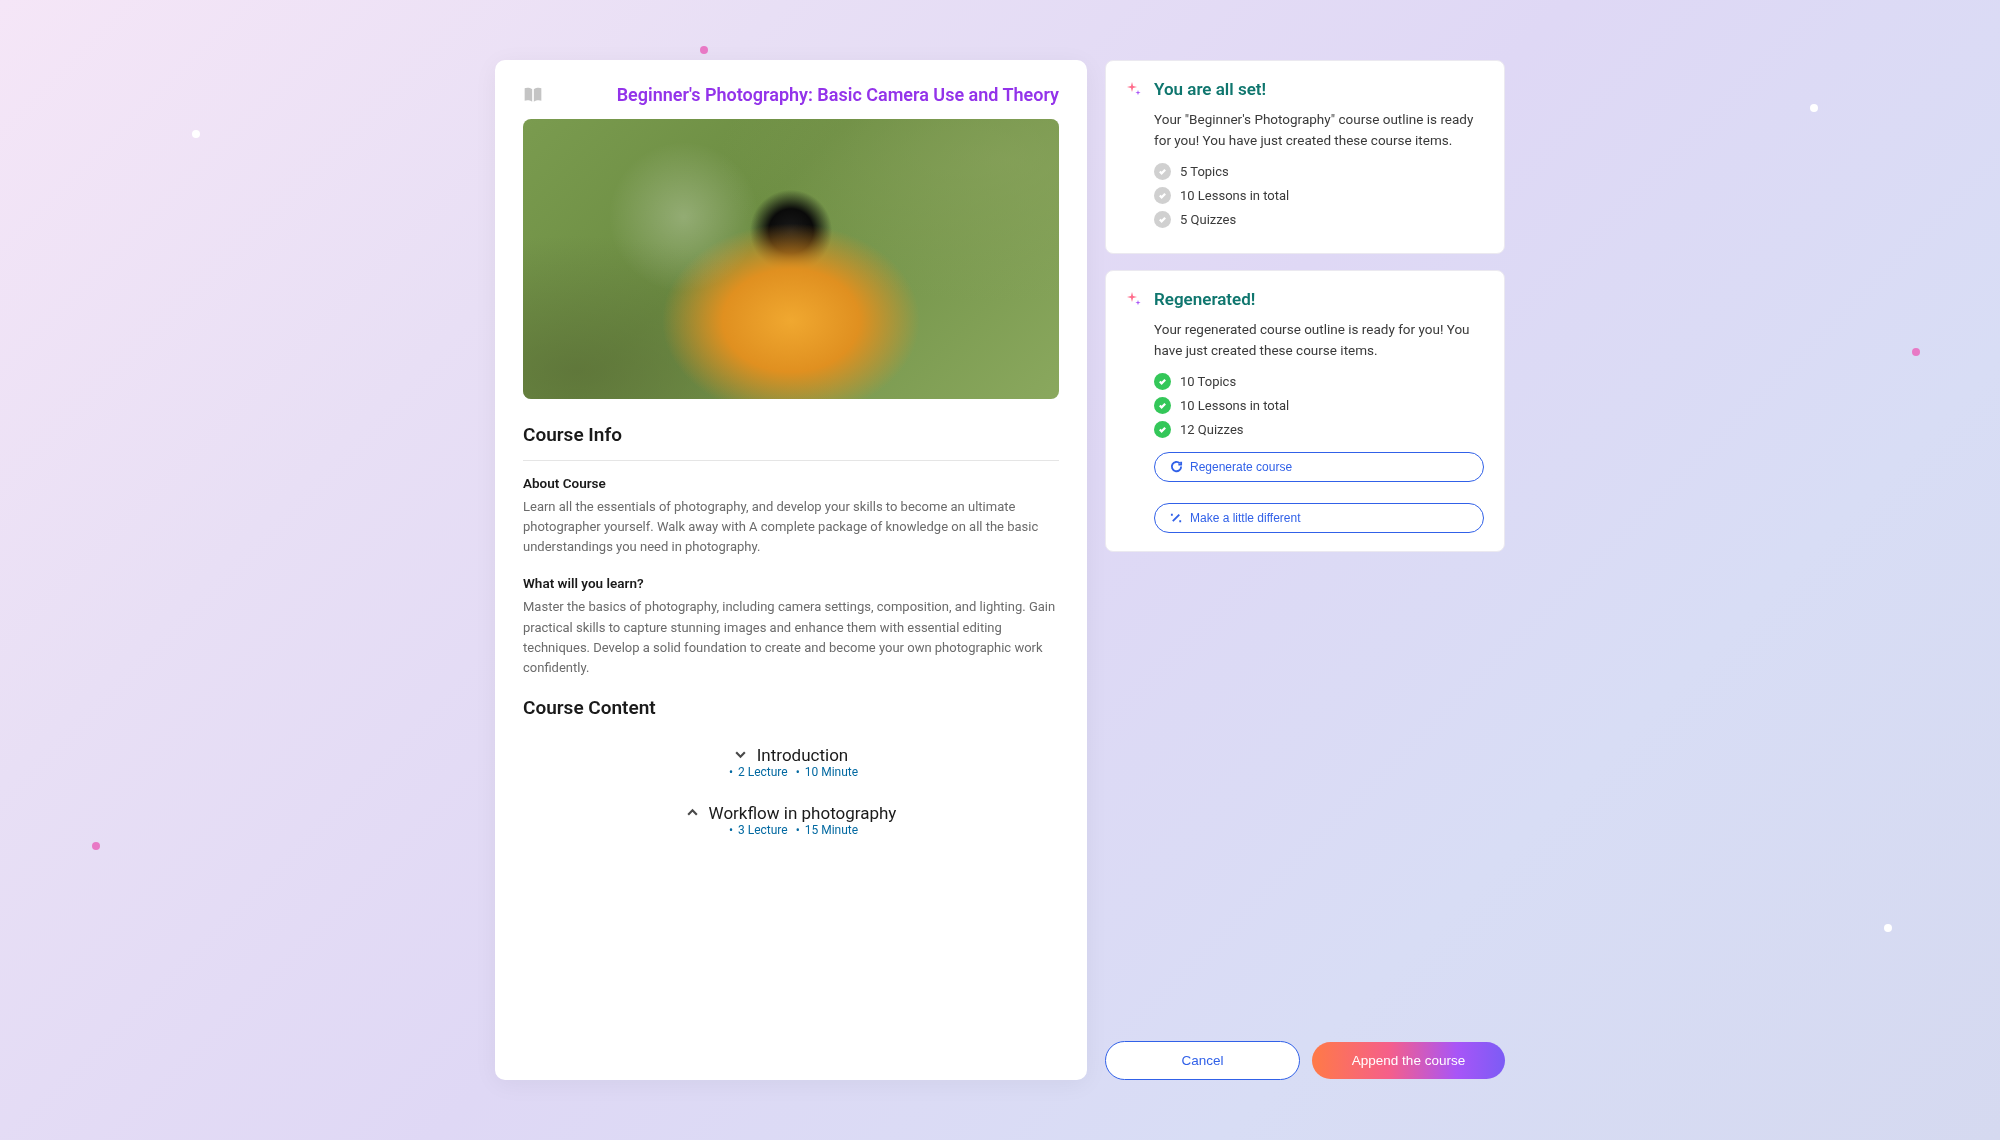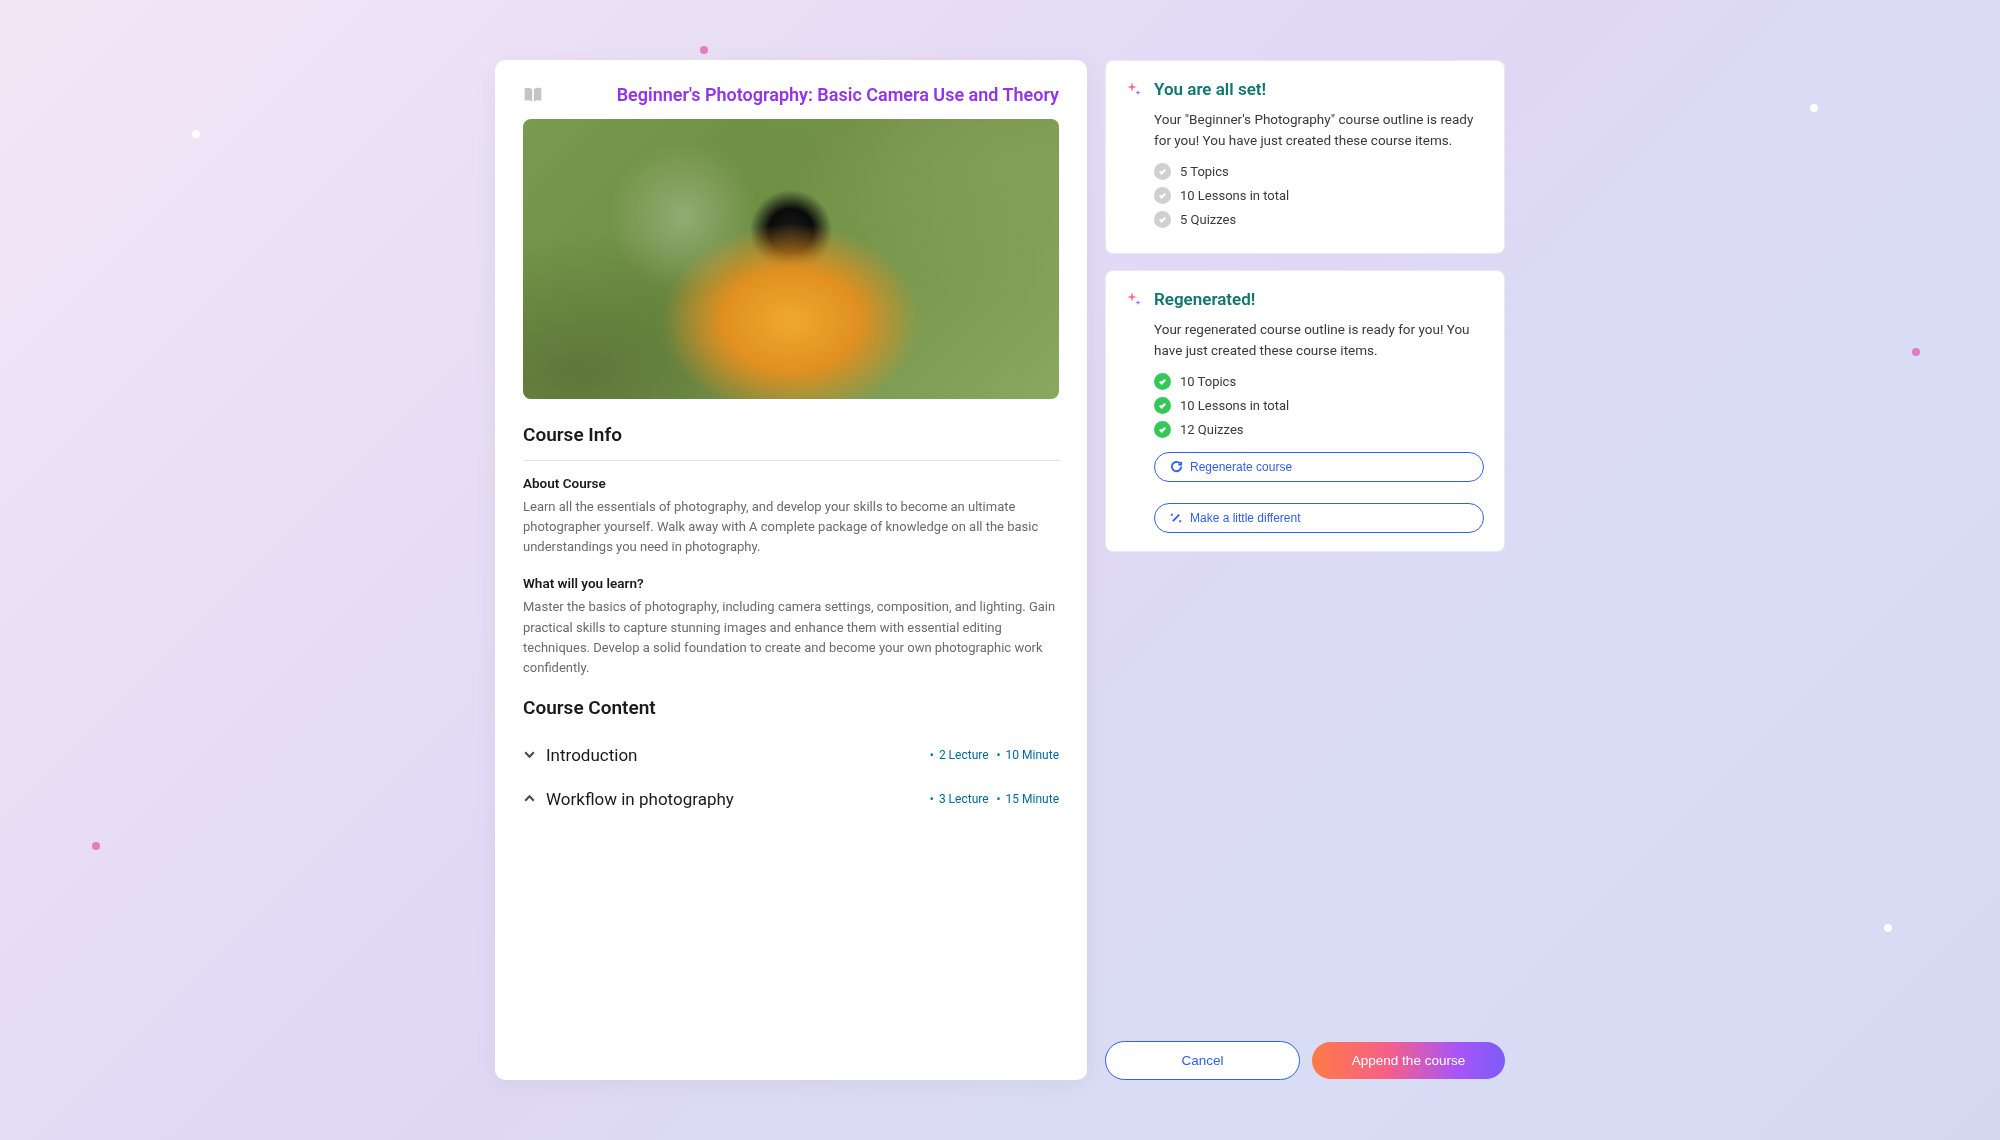--- a/index.html
+++ b/index.html
@@ -95,20 +95,21 @@
   font-size: 13px;
   color: #6b6b6b;
   line-height: 1.55;
   margin-bottom: 18px;
 }
 .content-item {
   display: flex;
   align-items: center;
   justify-content: space-between;
   padding: 12px 0;
+  flex-direction: column;
 }
 .content-left {
   display: flex;
   align-items: center;
   gap: 10px;
 }
 .chevron {
   width: 13px;
   height: 13px;
   stroke: #4a4a4a;

